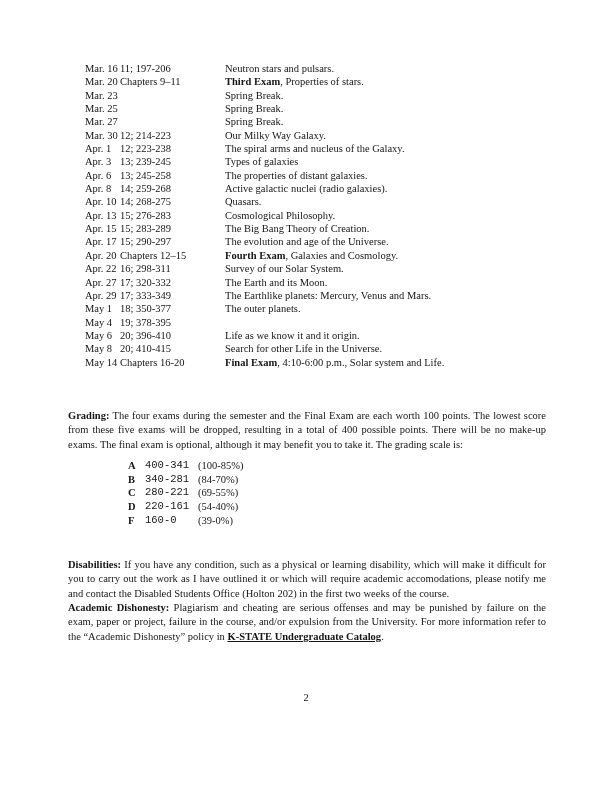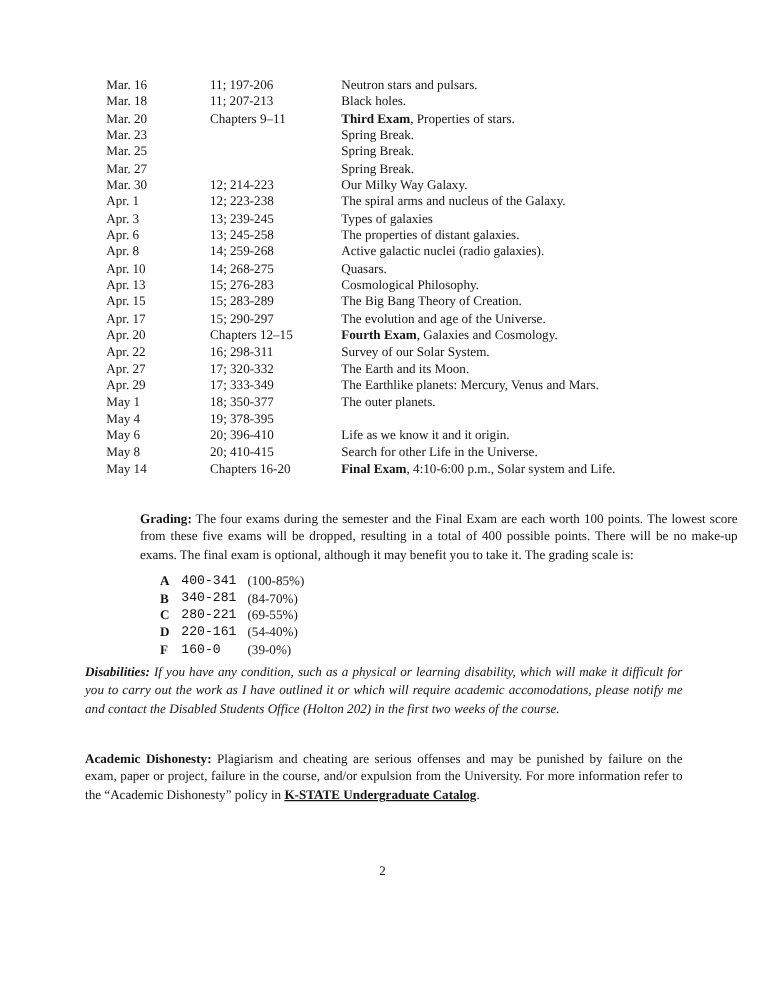--- a/index.html
+++ b/index.html
@@ -10,33 +10,33 @@
     background: #ffffff;
     font-family: "Liberation Serif", "DejaVu Serif", serif;
     font-size: 10.5px;
     color: #151515;
     overflow: hidden;
   }
   
   .schedule { position: absolute; left: 85px; top: 62px; }
   .srow { display: flex; line-height: 13.35px; white-space: nowrap; }
   .c-date { width: 35px; }
-  .c-read { width: 105px; margin-left: 48px; }
+  .c-read { width: 105px; }
   .c-topic { }
   .bold { font-weight: bold; }
   
   .para {
     position: absolute;
     left: 68px;
     width: 478px;
     text-align: justify;
     line-height: 14.9px;
   }
-  #p-grading { top: 398px; margin-left: 44px; }
-  #p-disabilities { top: 521px; font-style: italic; }
+  #p-grading { top: 398px; }
+  #p-disabilities { top: 547px; }
   #p-dishonesty { top: 590px; }
   .lead { font-weight: bold; }
   .u-link { font-weight: bold; text-decoration: underline; color: inherit; }
   
   .scale { position: absolute; left: 128px; top: 459px; line-height: 13.7px; }
   .scale-row { display: flex; white-space: nowrap; }
   .g-letter { width: 17px; font-weight: bold; }
   .g-range { width: 53px; font-family: Liberation Mono, monospace; }
   
   .pagenum {
@@ -52,25 +52,20 @@
 
 <div class="page">
 
   <div class="schedule" id="schedule-table">
       <div class="srow">
         <span class="c-date">Mar. 16</span>
         <span class="c-read">11; 197-206</span>
         <span class="c-topic"><span class="bold"></span><span>Neutron stars and pulsars.</span></span>
       </div>
       <div class="srow">
-        <span class="c-date">Mar. 18</span>
-        <span class="c-read">11; 207-213</span>
-        <span class="c-topic"><span class="bold"></span><span>Black holes.</span></span>
-      </div>
-      <div class="srow">
         <span class="c-date">Mar. 20</span>
         <span class="c-read">Chapters 9–11</span>
         <span class="c-topic"><span class="bold">Third Exam</span><span>, Properties of stars.</span></span>
       </div>
       <div class="srow">
         <span class="c-date">Mar. 23</span>
         <span class="c-read"></span>
         <span class="c-topic"><span class="bold"></span><span>Spring Break.</span></span>
       </div>
       <div class="srow">

